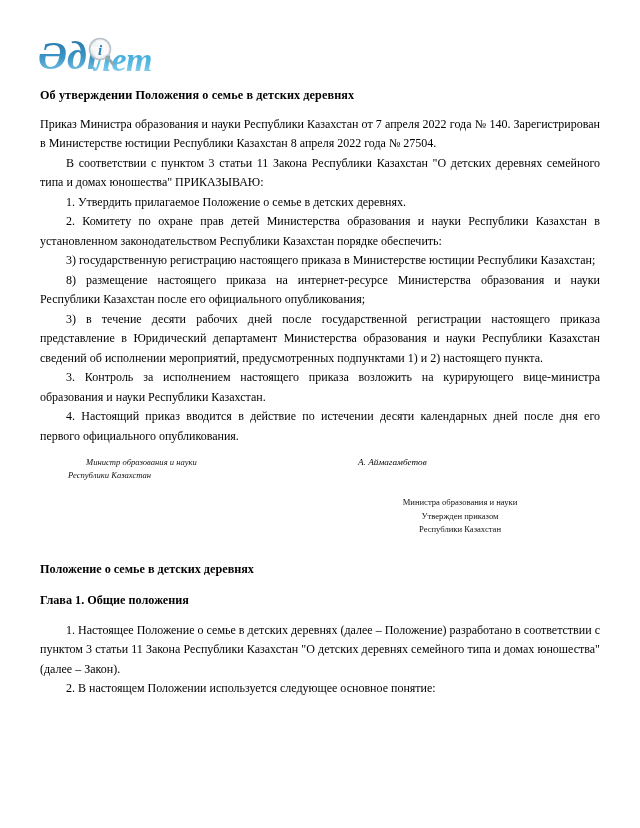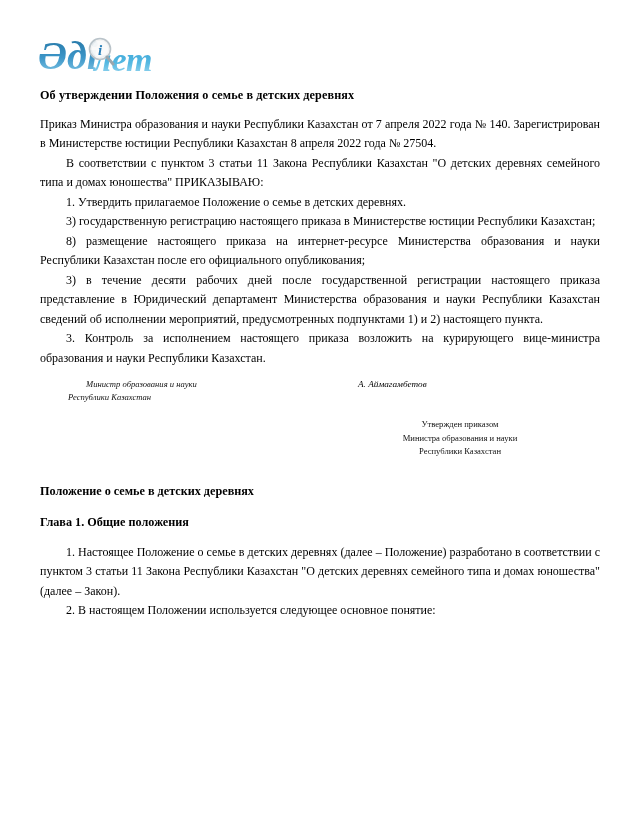--- a/index.html
+++ b/index.html
@@ -151,41 +151,43 @@
   <div class="doc">
 
     <div class="heading">Об утверждении Положения о семье в детских деревнях</div>
 
     <p class="para">Приказ Министра образования и науки Республики Казахстан от 7 апреля 2022 года № 140. Зарегистрирован в Министерстве юстиции Республики Казахстан 8 апреля 2022 года № 27504.</p>
 
     <p class="para indent">В соответствии с пунктом 3 статьи 11 Закона Республики Казахстан "О детских деревнях семейного типа и домах юношества" ПРИКАЗЫВАЮ:</p>
 
     <p class="para indent">1. Утвердить прилагаемое Положение о семье в детских деревнях.</p>
 
+    <p class="para indent">2. Комитету по охране прав детей Министерства образования и науки Республики Казахстан в установленном законодательством Республики Казахстан порядке обеспечить:</p>
 
     <p class="para indent">3) государственную регистрацию настоящего приказа в Министерстве юстиции Республики Казахстан;</p>
 
     <p class="para indent">8) размещение настоящего приказа на интернет-ресурсе Министерства образования и науки Республики Казахстан после его официального опубликования;</p>
 
     <p class="para indent">3) в течение десяти рабочих дней после государственной регистрации настоящего приказа представление в Юридический департамент Министерства образования и науки Республики Казахстан сведений об исполнении мероприятий, предусмотренных подпунктами 1) и 2) настоящего пункта.</p>
 
     <p class="para indent">3. Контроль за исполнением настоящего приказа возложить на курирующего вице-министра образования и науки Республики Казахстан.</p>
 
+    <p class="para indent">4. Настоящий приказ вводится в действие по истечении десяти календарных дней после дня его первого официального опубликования.</p>
 
     <div class="sig-row">
       <div class="sig-left">
         <span class="l1">Министр образования и науки</span>
         <span class="l2">Республики Казахстан</span>
       </div>
       <div class="sig-name">А. Аймагамбетов</div>
     </div>
 
     <div class="approval">
+      <span>Министра образования и науки</span>
       <span>Утвержден приказом</span>
-      <span>Министра образования и науки</span>
       <span>Республики Казахстан</span>
     </div>
 
     <div class="sect-gap-lg"></div>
 
     <div class="sect-title">Положение о семье в детских деревнях</div>
 
     <div class="sect-gap-md"></div>
 
     <div class="sect-title">Глава 1. Общие положения</div>

